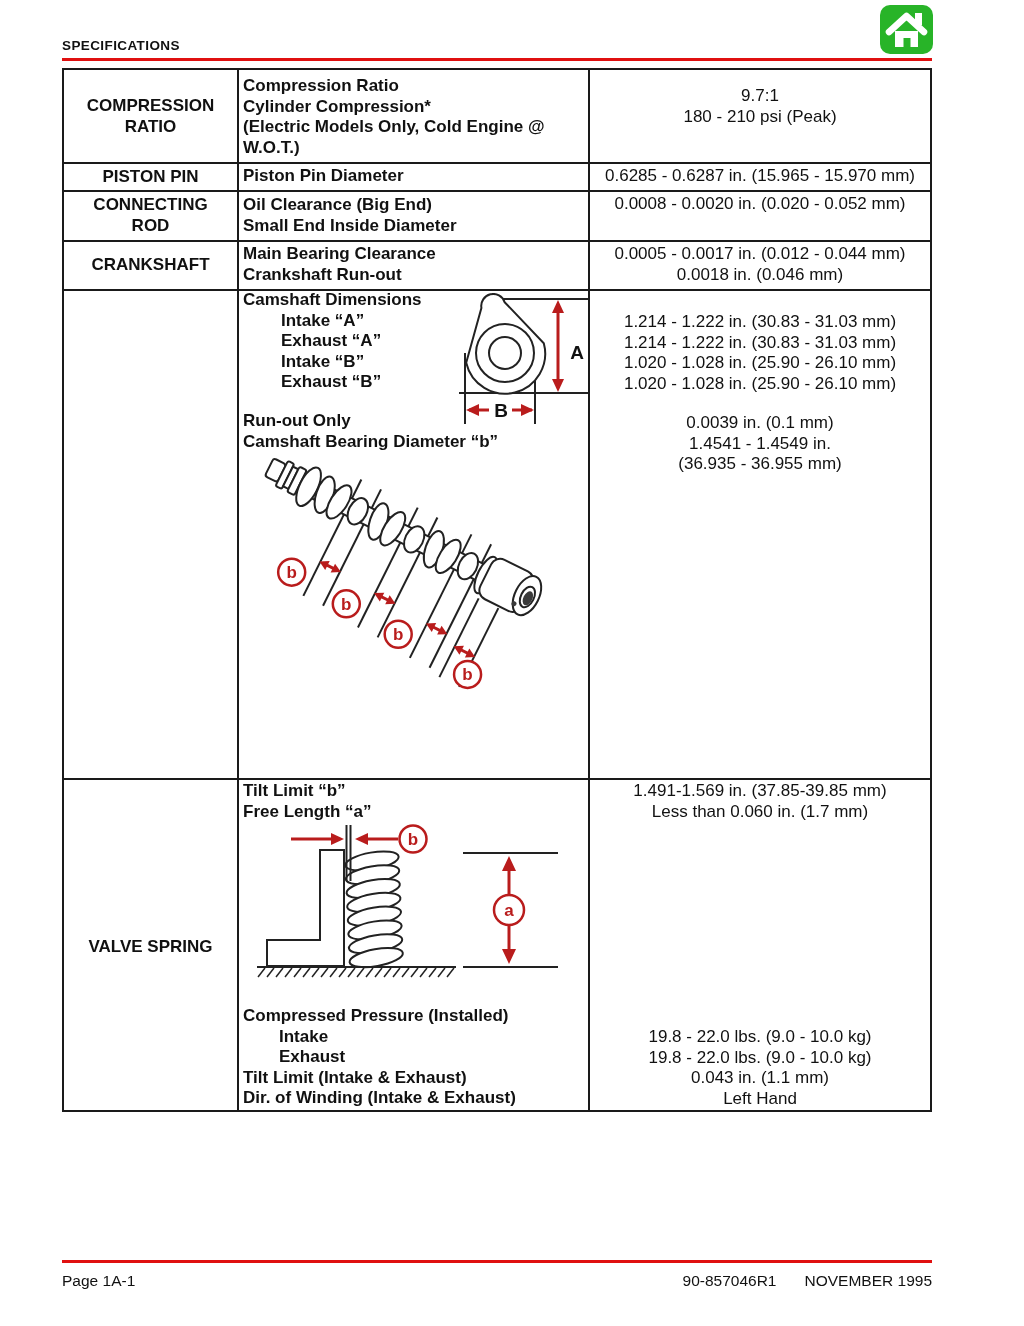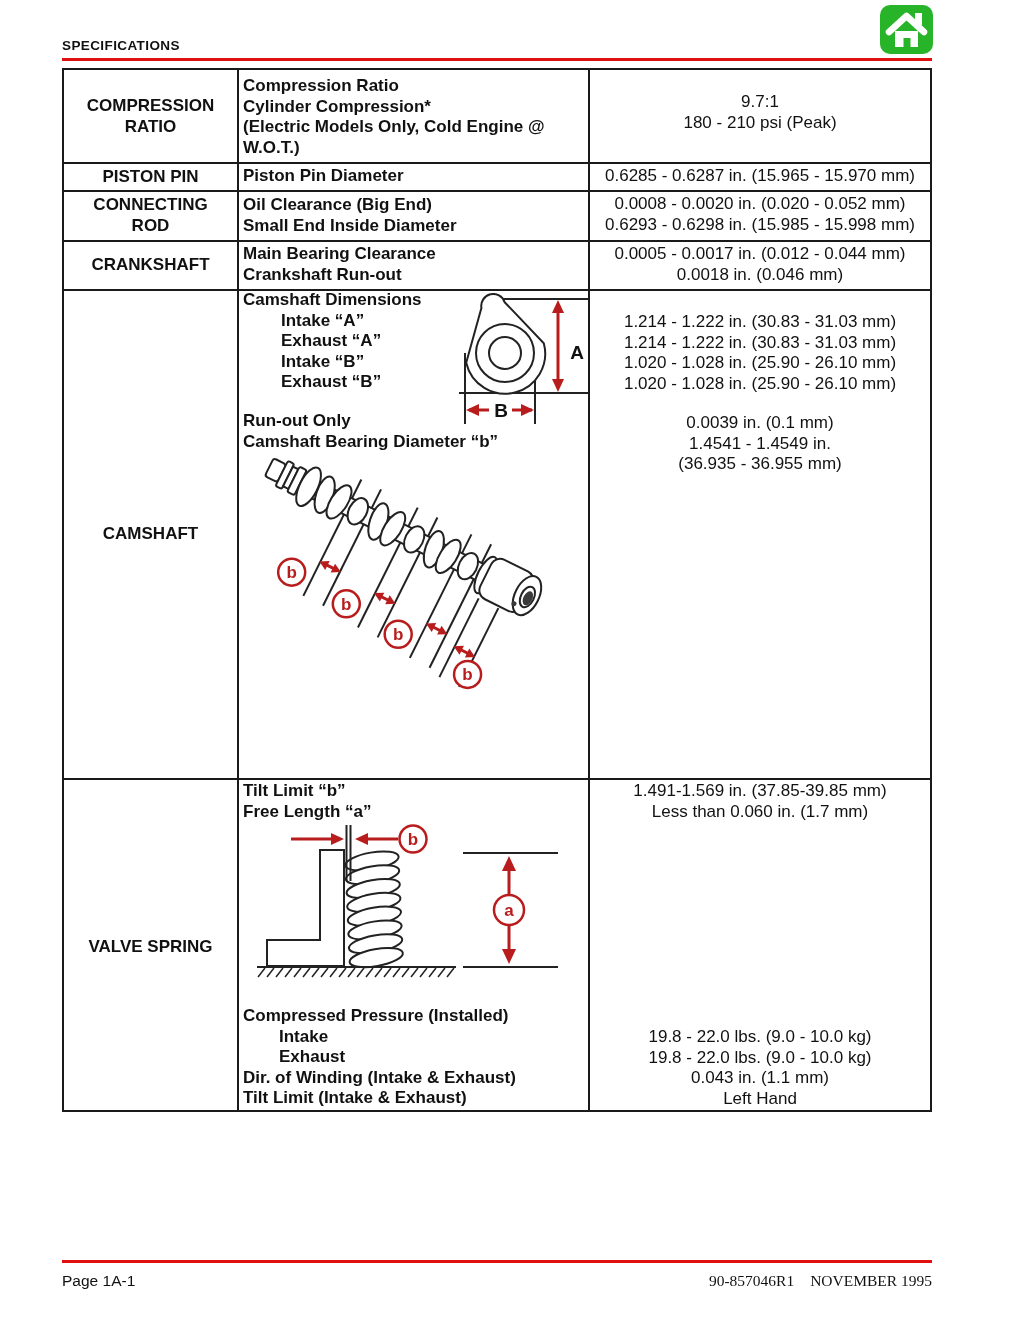--- a/index.html
+++ b/index.html
@@ -18,21 +18,21 @@
 
   .cat-cell { position:absolute; left:0; width:173px; display:flex; align-items:center; justify-content:center;
               text-align:center; font-weight:bold; font-size:17px; line-height:21px; padding:0 14px; }
   .spec-block { position:absolute; left:179px; width:340px; font-weight:bold; font-size:17px; line-height:20.5px; }
   .val-block  { position:absolute; left:526px; width:340px; font-size:17px; line-height:20.5px; text-align:center; }
   .indent { padding-left:38px; }
   .indent2 { padding-left:36px; }
 
   .ftr-row { position:absolute; left:62px; top:1272px; width:870px; display:flex; justify-content:space-between;
              font-size:15.5px; }
-  .ftr-right { display:flex; gap:16px;font-family:Liberation Serif, serif; }
+  .ftr-right { display:flex; gap:28px; }
 
   svg { position:absolute; display:block; }
   .blk { fill:#ffffff; stroke:#222; stroke-width:2; }
   .ln  { stroke:#222; stroke-width:2; }
   .red { stroke:#b91c1c; stroke-width:3; }
   .redfill { fill:#b91c1c; }
   .redcirc { fill:#ffffff; stroke:#b91c1c; stroke-width:2.5; }
   .svg-letter { font-family:"Liberation Sans",sans-serif; font-weight:bold; font-size:19px; fill:#111; }
   .svg-red-letter { font-family:"Liberation Sans",sans-serif; font-weight:bold; font-size:17px; fill:#b91c1c; }
 </style>
@@ -61,54 +61,52 @@
     <div class="hline" style="top:219px"></div>
     <div class="hline" style="top:708px"></div>
 
     <div class="cat-cell" style="top:0;height:92px">COMPRESSION RATIO</div>
     <div class="spec-block" style="top:6px">
       <div>Compression Ratio</div>
       <div>Cylinder Compression*</div>
       <div>(Electric Models Only, Cold Engine @</div>
       <div>W.O.T.)</div>
     </div>
-    <div class="val-block" style="top:22px">
+    <div class="val-block" style="top:16px">
       <div>9.7:1</div>
       <div>180 - 210 psi (Peak)</div>
     </div>
 
     <div class="cat-cell" style="top:92px;height:28px">PISTON PIN</div>
     <div class="spec-block" style="top:96px">
       <div>Piston Pin Diameter</div>
     </div>
     <div class="val-block" style="top:96px">
       <div>0.6285 - 0.6287 in. (15.965 - 15.970 mm)</div>
     </div>
 
     <div class="cat-cell" style="top:120px;height:50px">CONNECTING ROD</div>
     <div class="spec-block" style="top:125px">
       <div>Oil Clearance (Big End)</div>
       <div>Small End Inside Diameter</div>
     </div>
     <div class="val-block" style="top:124px">
       <div>0.0008 - 0.0020 in. (0.020 - 0.052 mm)</div>
-      <div>0.6293 - 0.6298 in. (15.985 - 15.998 mm)</div>
     </div>
 
     <div class="cat-cell" style="top:170px;height:49px">CRANKSHAFT</div>
     <div class="spec-block" style="top:174px">
       <div>Main Bearing Clearance</div>
       <div>Crankshaft Run-out</div>
     </div>
     <div class="val-block" style="top:174px">
       <div>0.0005 - 0.0017 in. (0.012 - 0.044 mm)</div>
       <div>0.0018 in. (0.046 mm)</div>
     </div>
 
-    <div class="cat-cell" style="top:219px;height:489px">CAMSHAFT</div>
 
     <div class="spec-block" style="top:220px">
       <div>Camshaft Dimensions</div>
       <div class="indent">Intake “A”</div>
       <div class="indent">Exhaust “A”</div>
       <div class="indent">Intake “B”</div>
       <div class="indent">Exhaust “B”</div>
     </div>
 
     <svg style="left:391px;top:223px" width="135" height="135" viewBox="0 0 135 135">
@@ -283,22 +281,22 @@
       <g>
         <circle class="redcirc" cx="258" cy="87" r="15"></circle>
         <text class="svg-red-letter" x="258" y="93" text-anchor="middle">a</text>
       </g>
     </svg>
 
     <div class="spec-block" style="top:936px">
       <div>Compressed Pressure (Installed)</div>
       <div class="indent2">Intake</div>
       <div class="indent2">Exhaust</div>
+      <div>Tilt Limit (Intake &amp; Exhaust)</div>
       <div>Dir. of Winding (Intake &amp; Exhaust)</div>
-      <div>Tilt Limit (Intake &amp; Exhaust)</div>
     </div>
     <div class="val-block" style="top:957px">
       <div>19.8 - 22.0 lbs. (9.0 - 10.0 kg)</div>
       <div>19.8 - 22.0 lbs. (9.0 - 10.0 kg)</div>
       <div>0.043 in. (1.1 mm)</div>
       <div>Left Hand</div>
     </div>
   </div>
 
   <div class="red-rule rule-bottom"></div>

